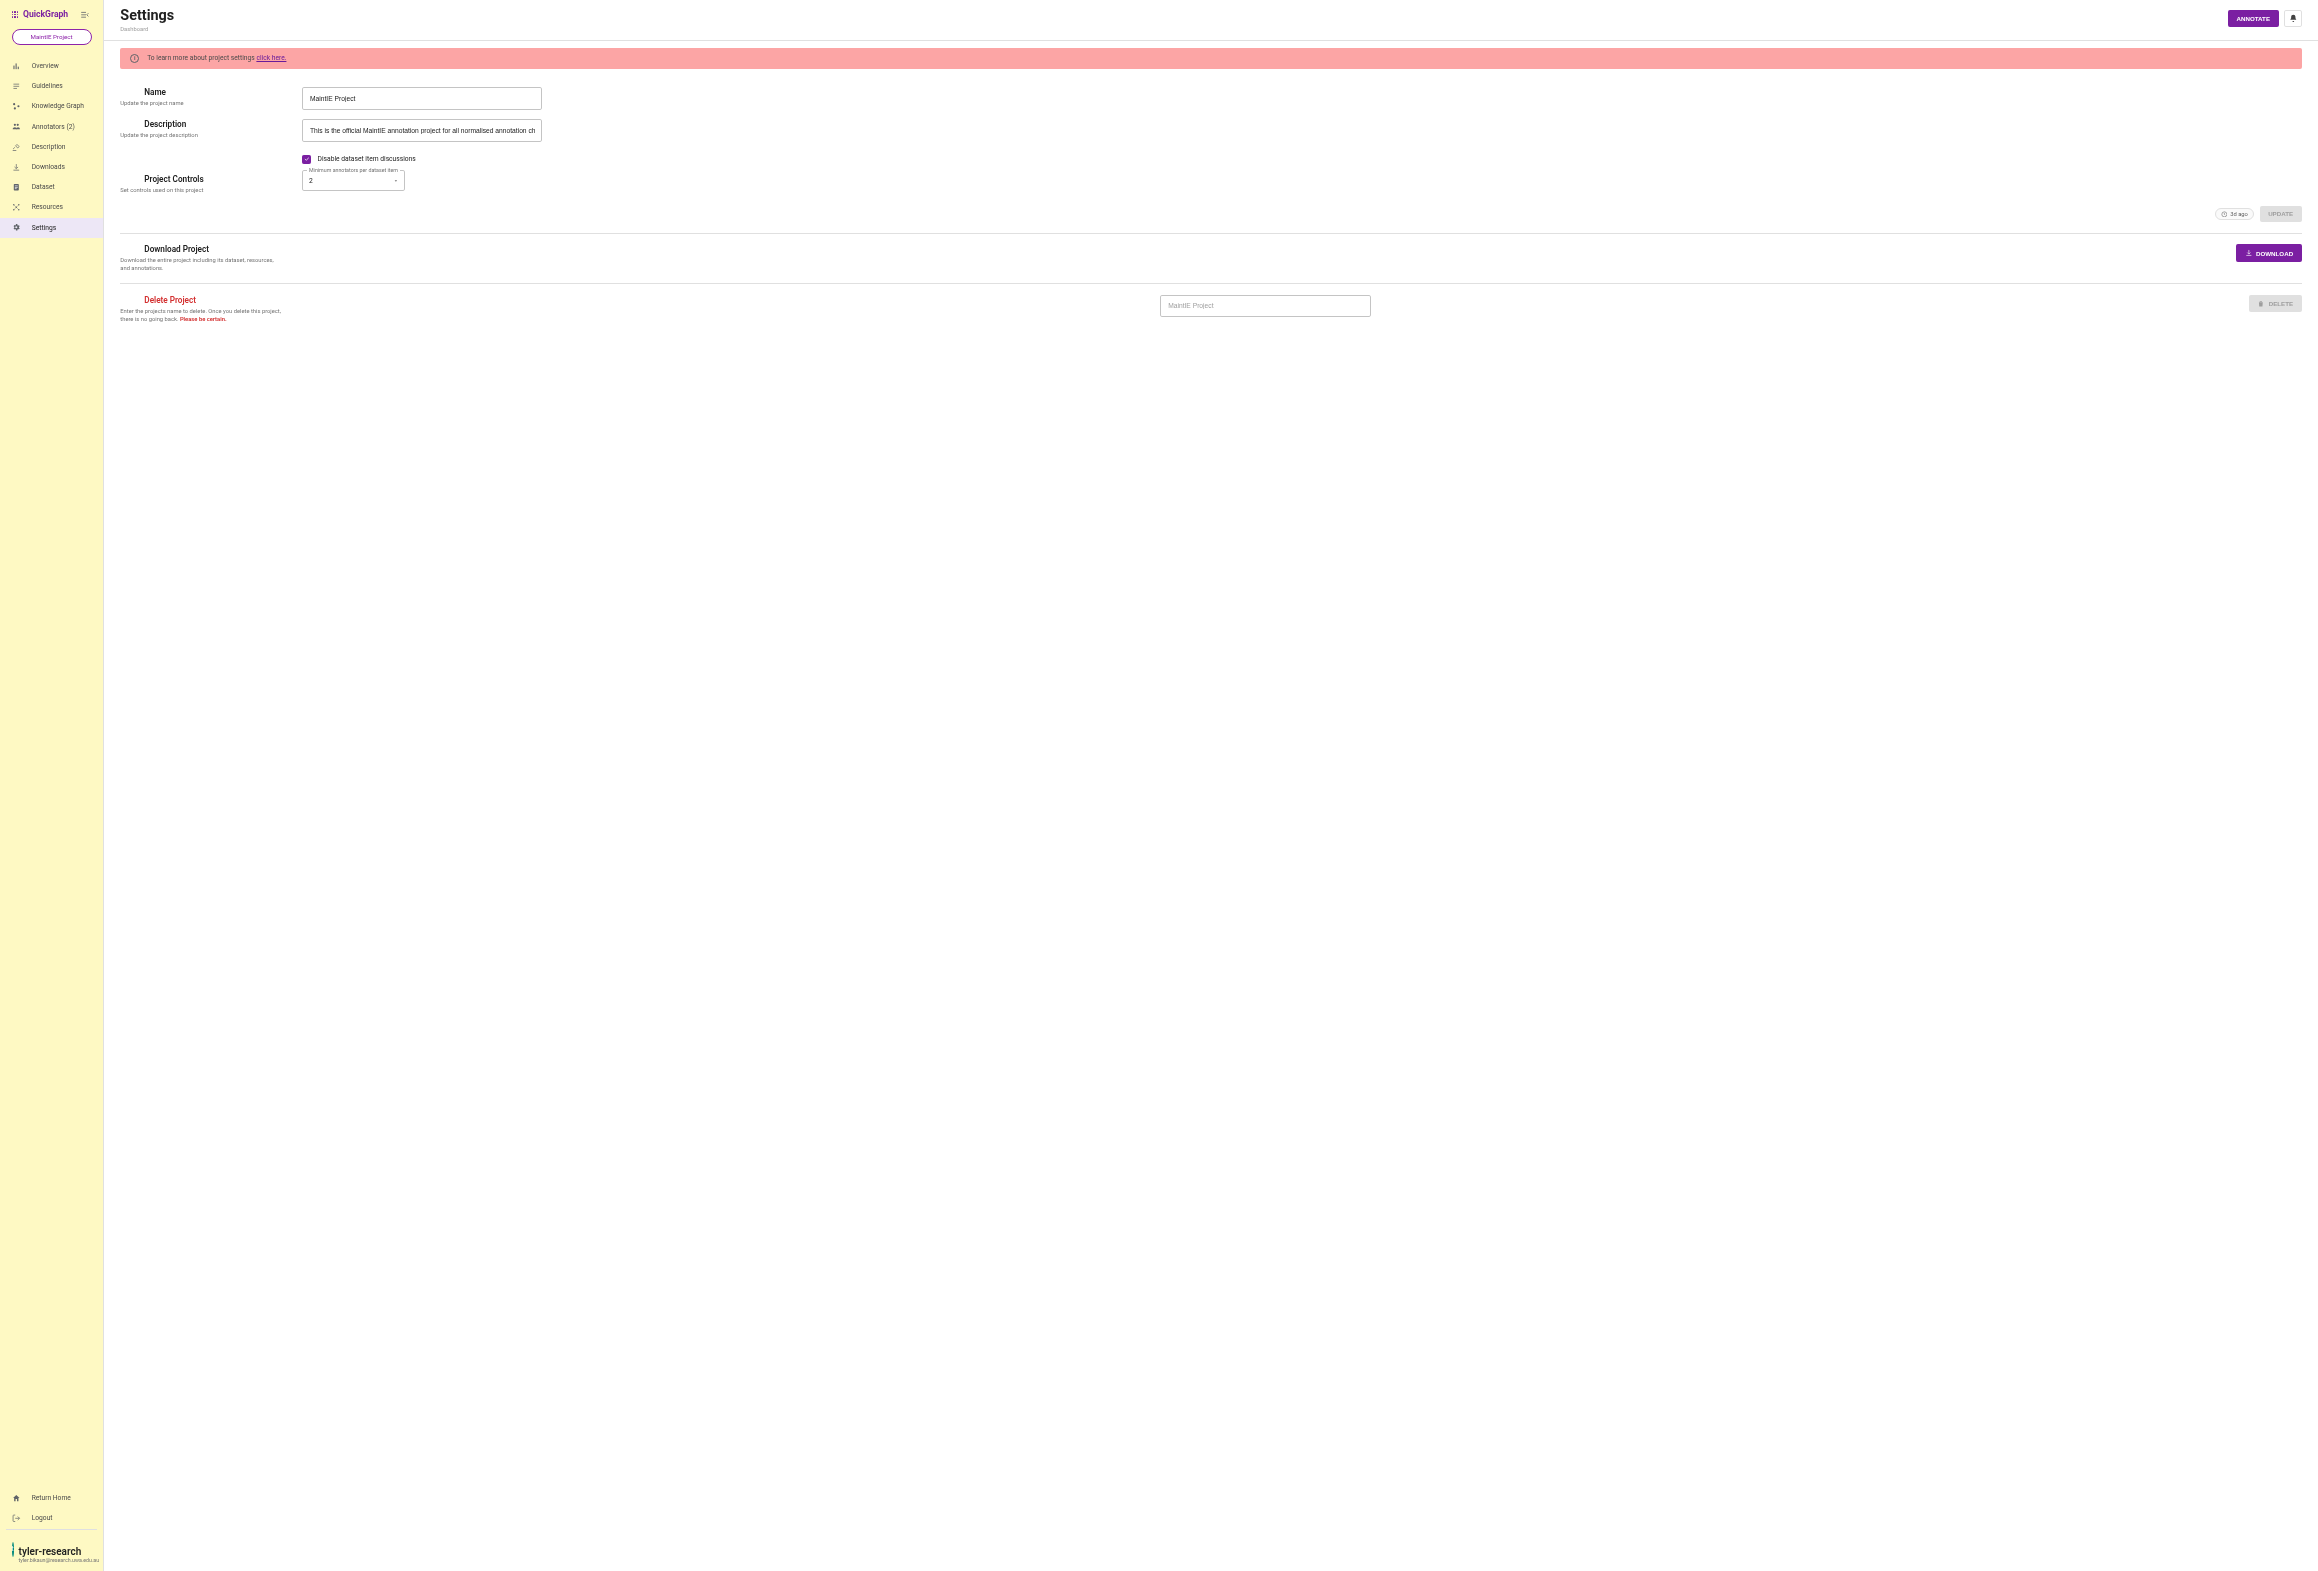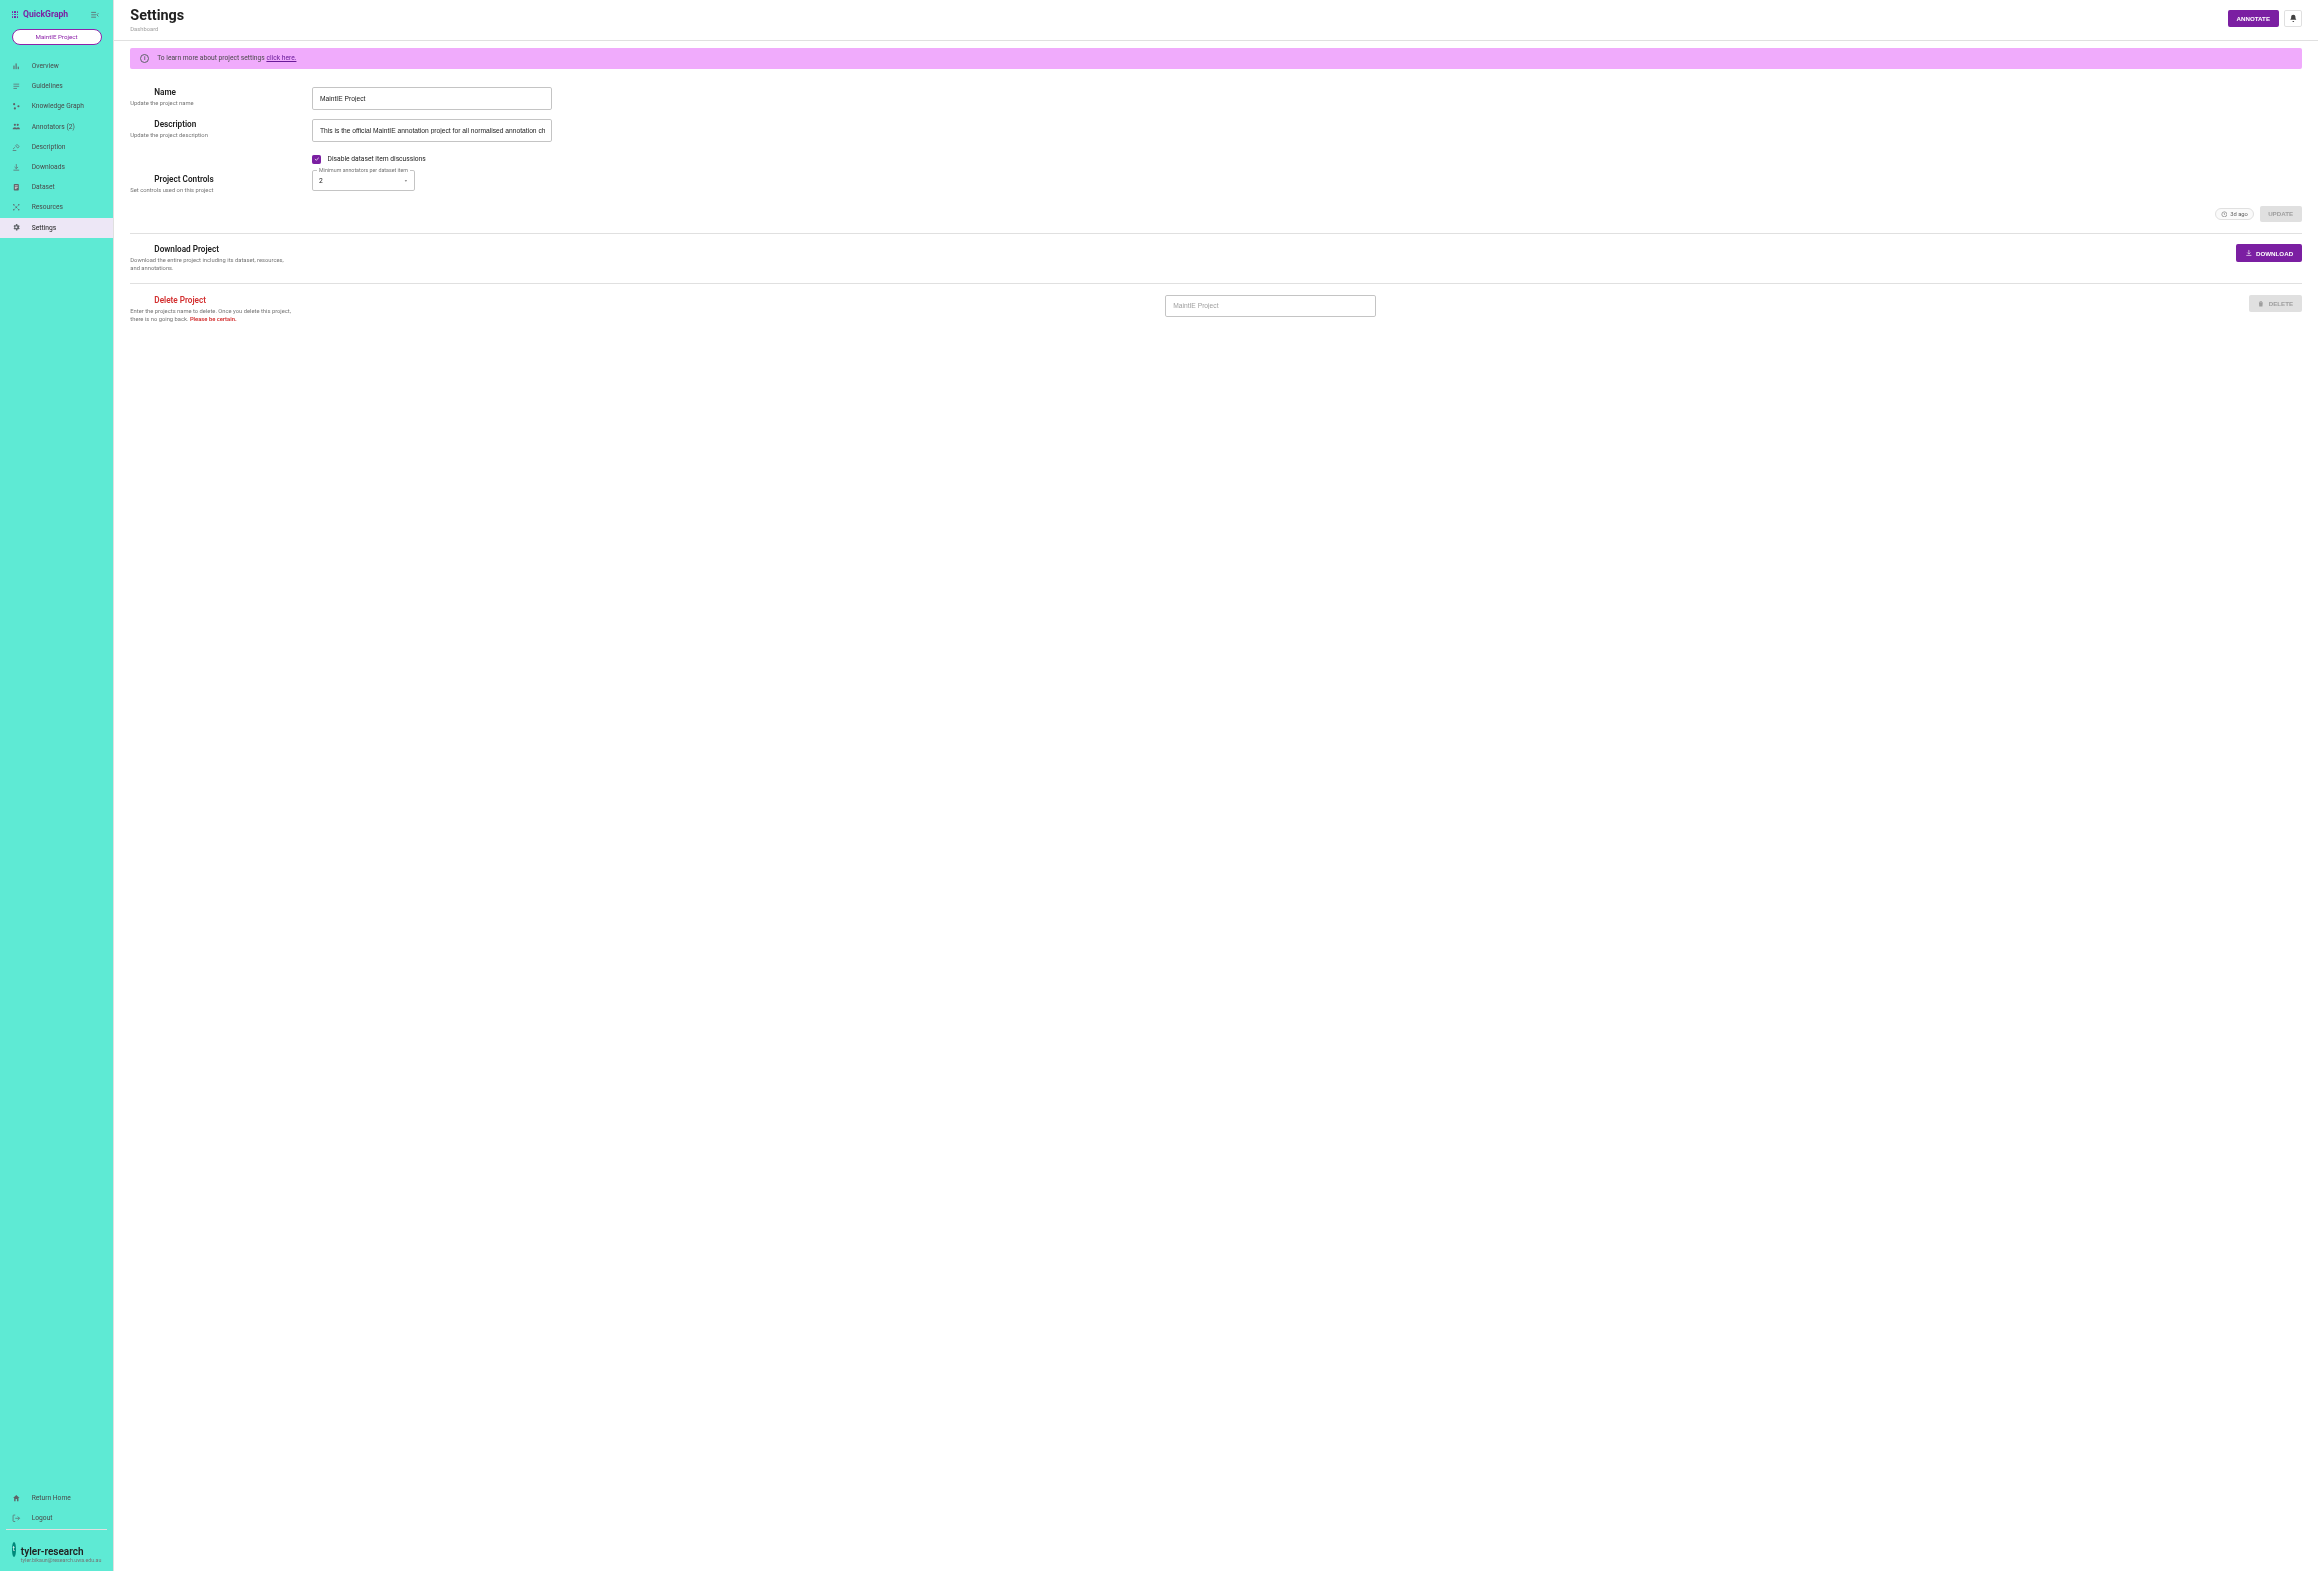--- a/index.html
+++ b/index.html
@@ -1,21 +1,21 @@
 <!DOCTYPE html>
 <html style="font-size:7.7px"><head>
 <meta charset="utf-8">
 <style>
 * { box-sizing: border-box; margin: 0; padding: 0; }
 body { font-family: -apple-system, BlinkMacSystemFont, "Segoe UI", Roboto, Helvetica, Arial, sans-serif; background: #fff; color: #212121; }
 
 .app { display: flex; height: 100vh; }
 
 
-.sidebar { width: 114px; background: #5eead4; border-right: 0.5px solid #e0e0e0; display: flex; flex-direction: column; }
+.sidebar { width: 104px; background: #fef9c3; border-right: 0.5px solid #e0e0e0; display: flex; flex-direction: column; }
 .sidebar-header { display: flex; align-items: center; padding: 7.7px 11.5px; justify-content: space-between; }
 .logo { display: flex; align-items: center; gap: 4.8px; font-weight: 700; font-size: 8.6px; color: #7b1fa2; }
 .logo-icon { width: 6.7px; height: 6.7px; display: grid; grid-template-columns: repeat(3,1fr); grid-template-rows: repeat(3,1fr); gap: 1px; }
 .logo-icon span { background: #7b1fa2; border-radius: 0.5px; }
 .collapse-btn { background: none; border: none; cursor: pointer; padding: 1.9px; color: #5f6368; }
 
 .project-chip { margin: 0 11.5px 7.7px; border: 0.5px solid #8e24aa; border-radius: 9.6px; padding: 2.9px 5.8px; text-align: center; font-size: 6.2px; color: #8e24aa; background: #fff; }
 
 .nav { list-style: none; flex: 1; padding-top: 3.8px; }
 .nav li { display: flex; align-items: center; gap: 10.6px; padding: 5.3px 11.5px; font-size: 6.7px; color: #4a4a4a; cursor: pointer; }
@@ -36,21 +36,21 @@
 .page-title { font-size: 14.4px; font-weight: 700; }
 .breadcrumb { font-size: 5.8px; color: #9e9e9e; margin-top: 1.9px; }
 .top-actions { display: flex; align-items: center; gap: 5.8px; margin-top: 2.9px; }
 .btn { border: none; cursor: pointer; font-weight: 600; font-size: 6.2px; border-radius: 1.9px; padding: 4.8px 8.6px; display: inline-flex; align-items: center; gap: 3.8px; }
 .btn-primary { background: #7b1fa2; color: #fff; }
 .btn-disabled { background: #e0e0e0; color: #9e9e9e; cursor: default; }
 .icon-btn { width: 17.3px; height: 17.3px; border: 0.5px solid #e0e0e0; background: #fff; border-radius: 1.9px; display: flex; align-items: center; justify-content: center; color: #424242; cursor: pointer; }
 
 .content { padding: 6.7px 16.3px 19px; }
 
-.info-banner { background: #f0abfc; border-radius: 1.9px; padding: 5.8px 9.6px; display: flex; align-items: center; gap: 7.7px; font-size: 6.7px; color: #4a4a4a; margin-bottom: 13.4px; }
+.info-banner { background: #fca5a5; border-radius: 1.9px; padding: 5.8px 9.6px; display: flex; align-items: center; gap: 7.7px; font-size: 6.7px; color: #4a4a4a; margin-bottom: 13.4px; }
 .info-banner a { color: #6a1b9a; text-decoration: underline; }
 .info-icon { width: 9.6px; height: 9.6px; border: 1px solid #5f6368; border-radius: 50%; display: flex; align-items: center; justify-content: center; font-size: 5.8px; font-weight: 700; color: #5f6368; }
 
 .section { display: flex; gap: 19px; padding: 4.8px 0; }
 .section-left { width: 163px; flex-shrink: 0; }
 .section-left h3 { font-size: 8.2px; font-weight: 600; margin-bottom: 1.9px; margin-left: 24px; }
 .section-left p { font-size: 5.8px; color: #757575; line-height: 1.4; }
 .section-right { flex: 1; }
 
 .text-input { width: 240px; max-width: 100%; padding: 6.7px 6.7px; border: 0.5px solid #c4c4c4; border-radius: 1.9px; font-size: 6.7px; color: #212121; background: #fff; }

